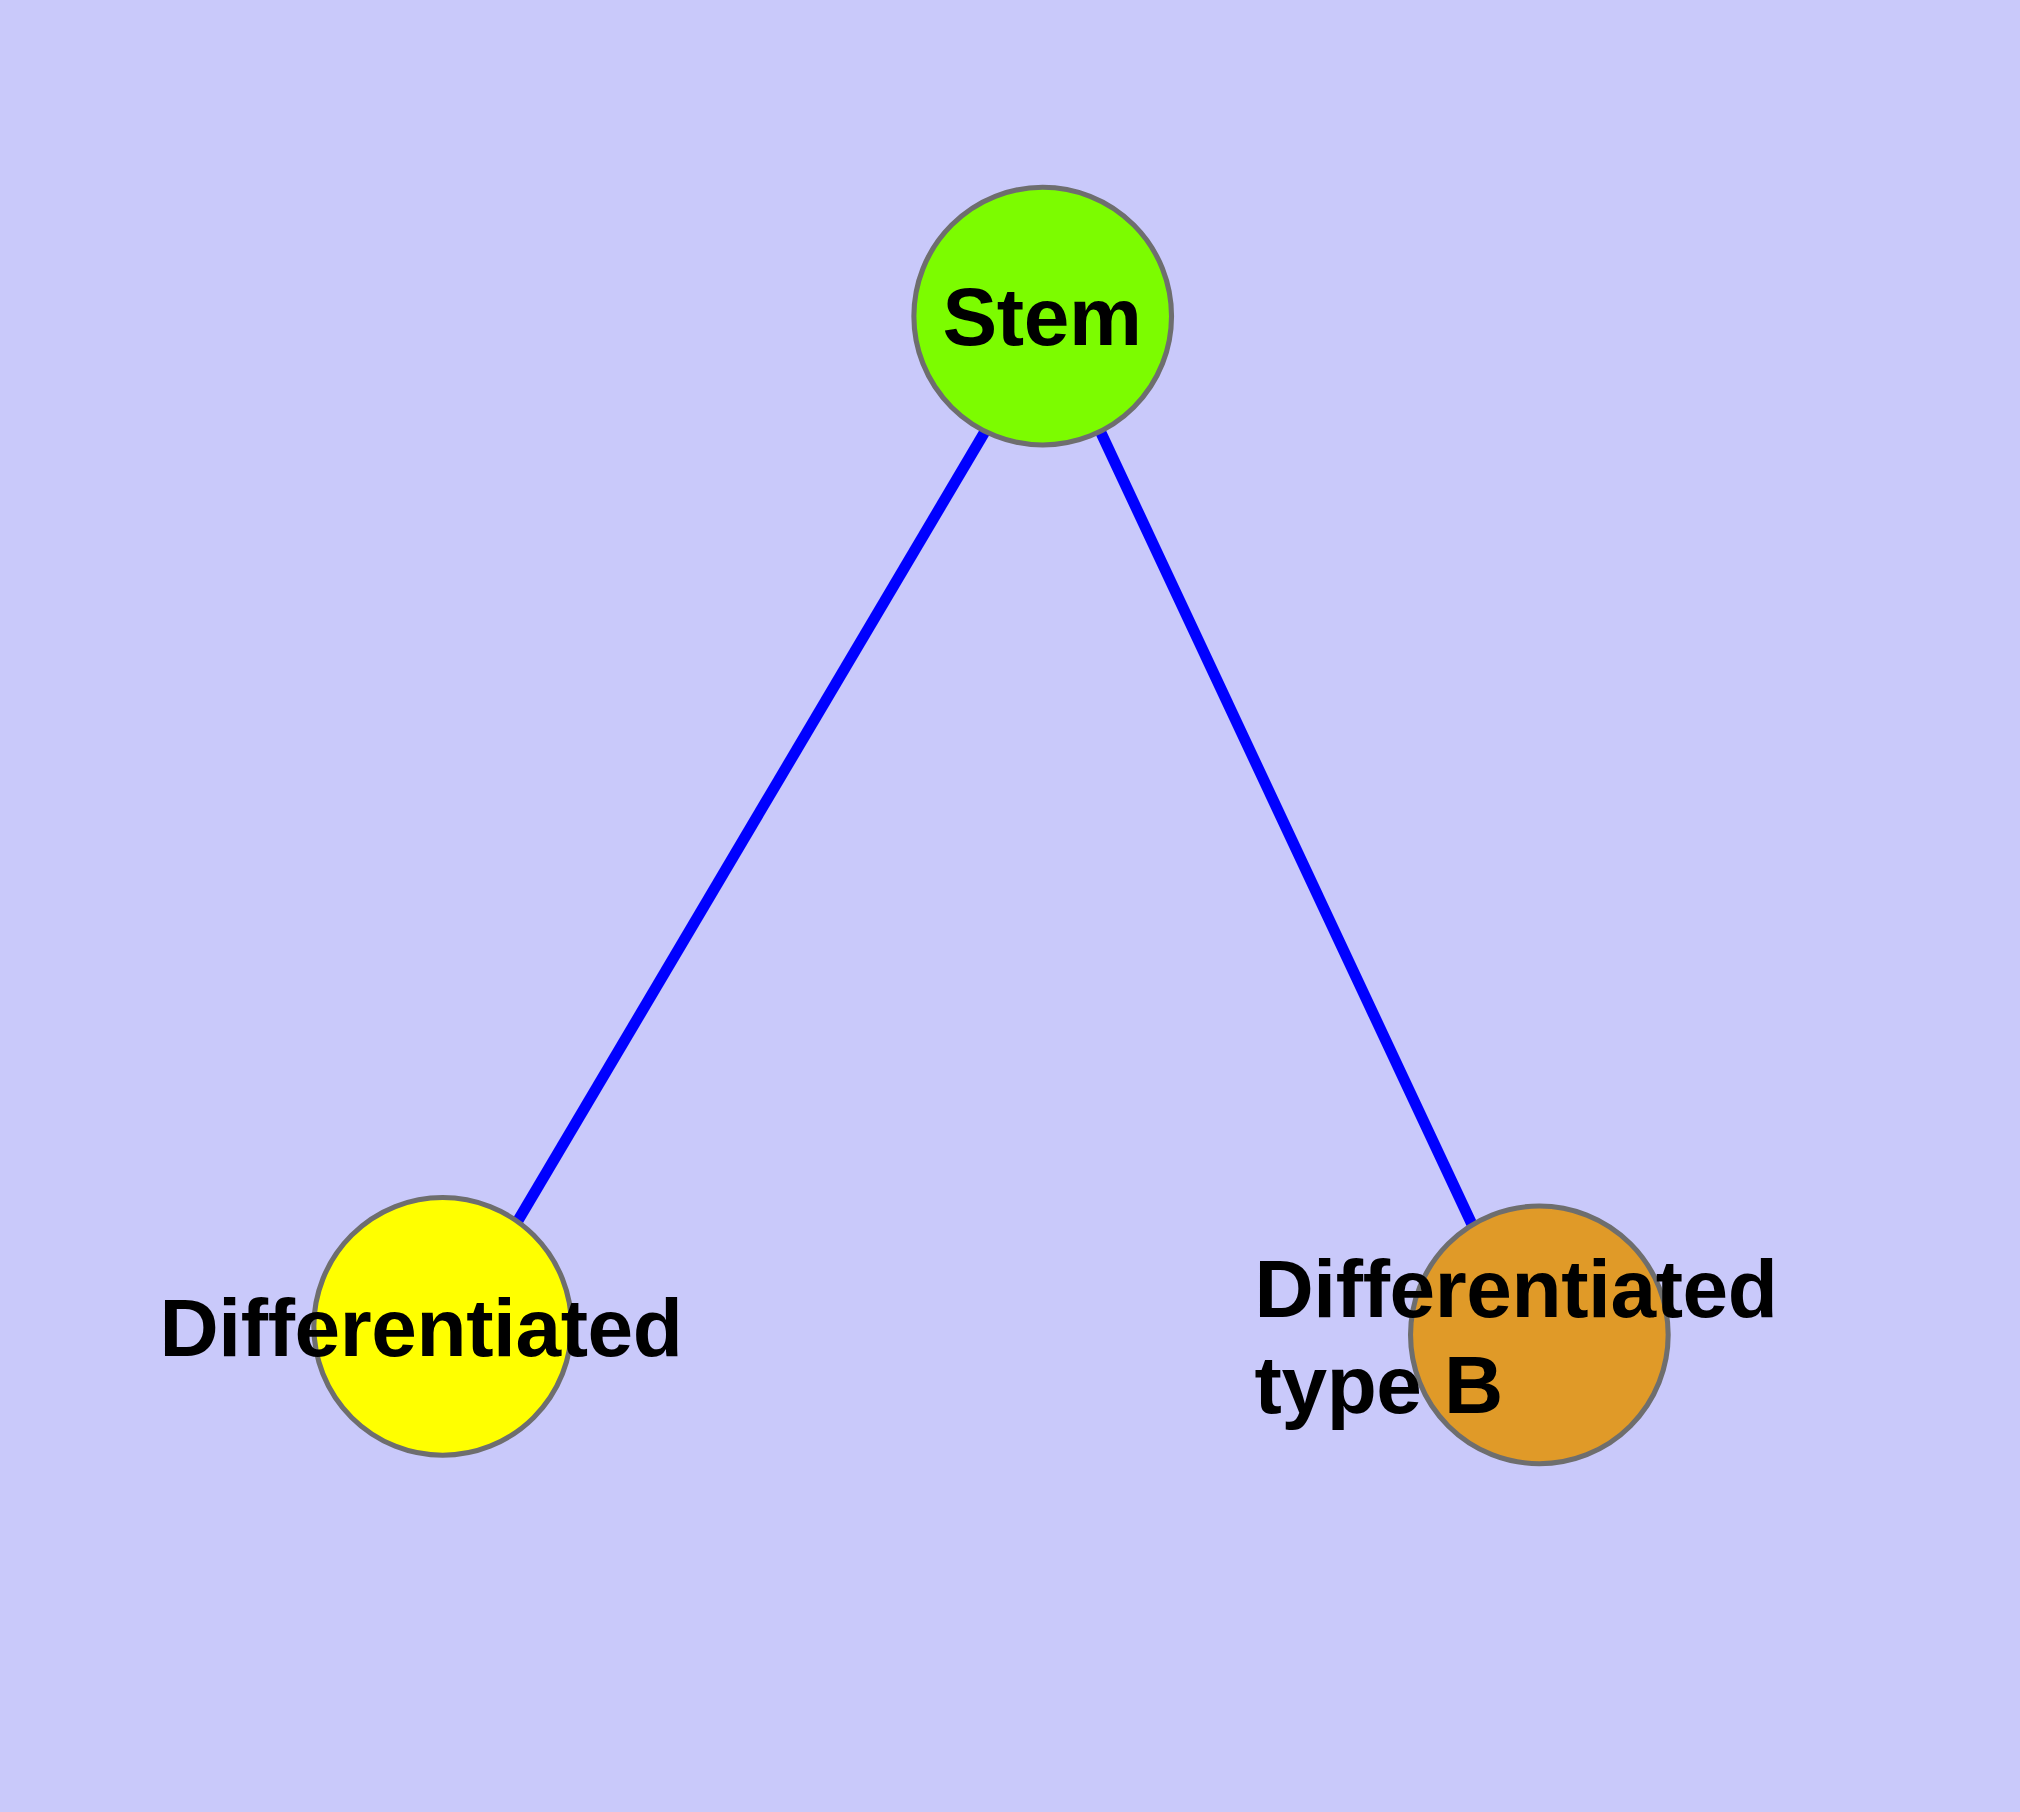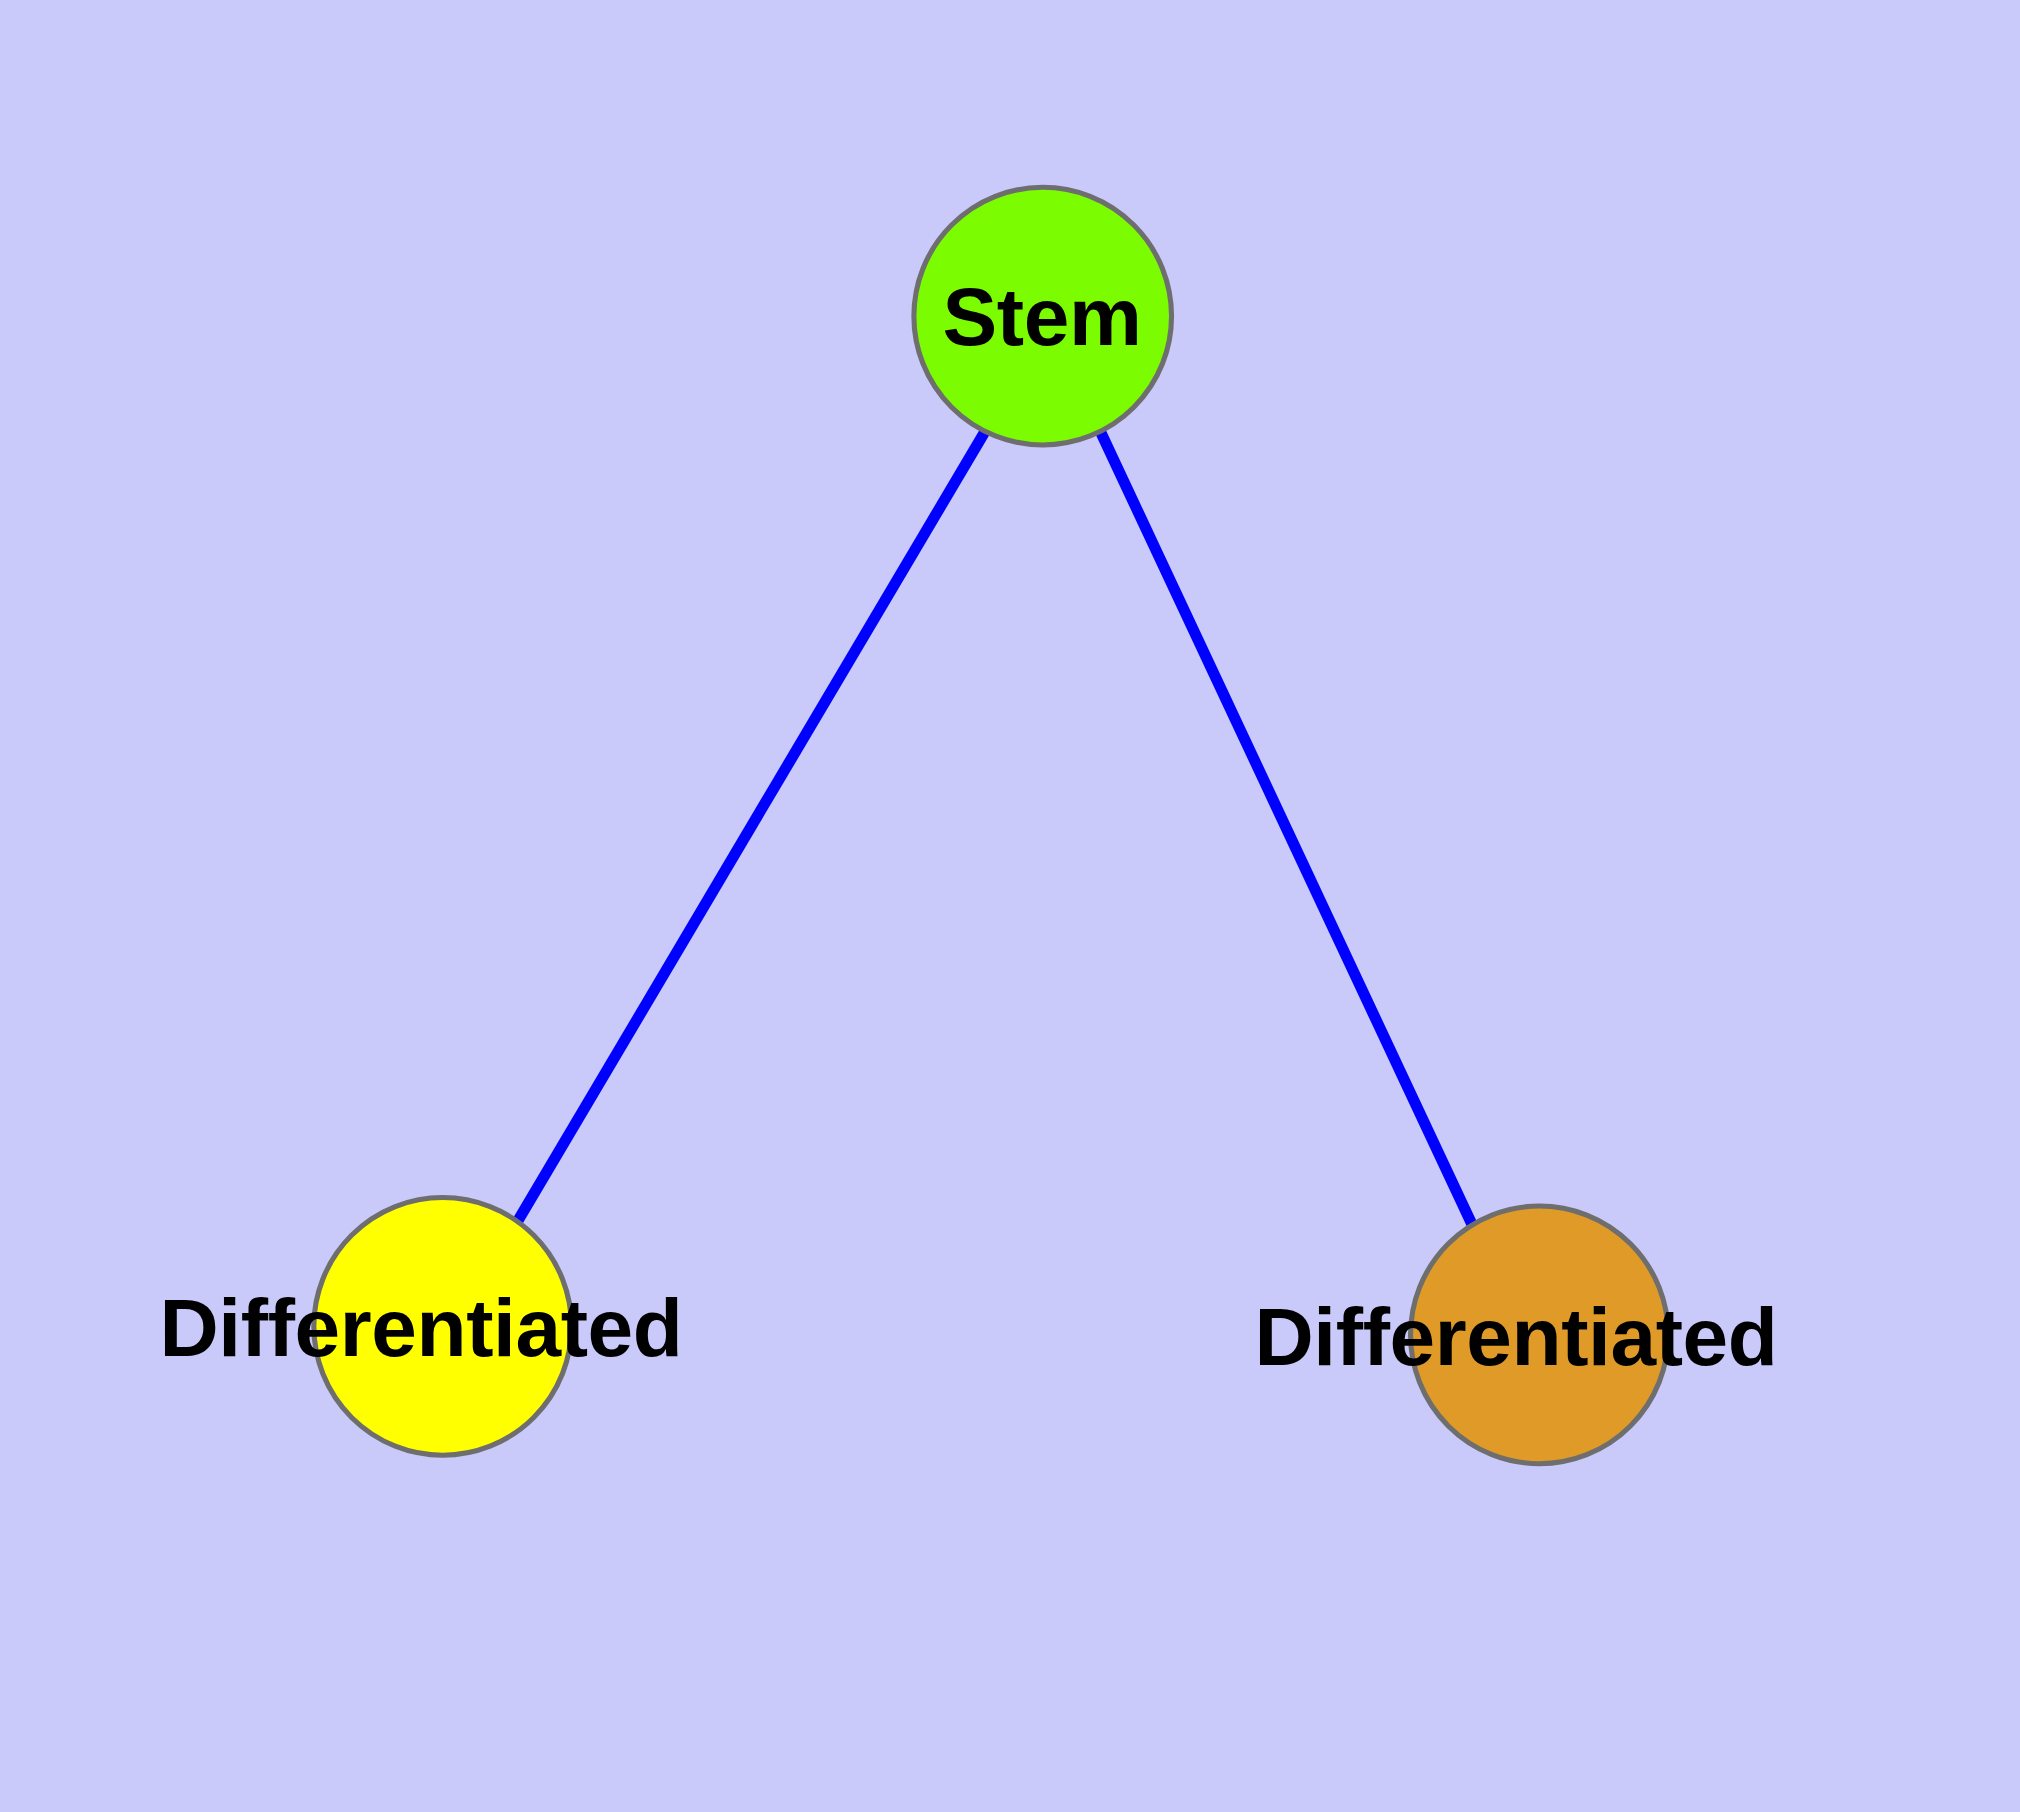--- a/index.html
+++ b/index.html
@@ -58,17 +58,17 @@
     <g id="nodes-group">
         <circle cx="1230" cy="373" r="152" fill="#7cfc00" stroke="#6e6e6e" stroke-width="6"></circle>
         <circle cx="522" cy="1565" r="152" fill="#ffff00" stroke="#6e6e6e" stroke-width="6"></circle>
         <circle cx="1816" cy="1575" r="152" fill="#e09a28" stroke="#6e6e6e" stroke-width="6"></circle>
       </g>
   </svg>
 
   <div id="labels-layer">
       <div class="node-label single" style="left: 1042px; top: 316px; color: rgb(0, 0, 0); font-size: 82px;"><div>Stem</div></div>
       <div class="node-label" style="left: 421px; top: 1328px; color: rgb(0, 0, 0); font-size: 82px;"><div>Differentiated</div></div>
-      <div class="node-label" style="left: 1516px; top: 1337px; color: rgb(0, 0, 0); font-size: 82px;"><div>Differentiated</div></div>
+      <div class="node-label" style="left: 1516px; top: 1337px; color: rgb(0, 0, 0); font-size: 82px;"><div>Differentiated</div><div>type B</div></div>
     </div>
 
 </div>
 
 
 </body></html>

